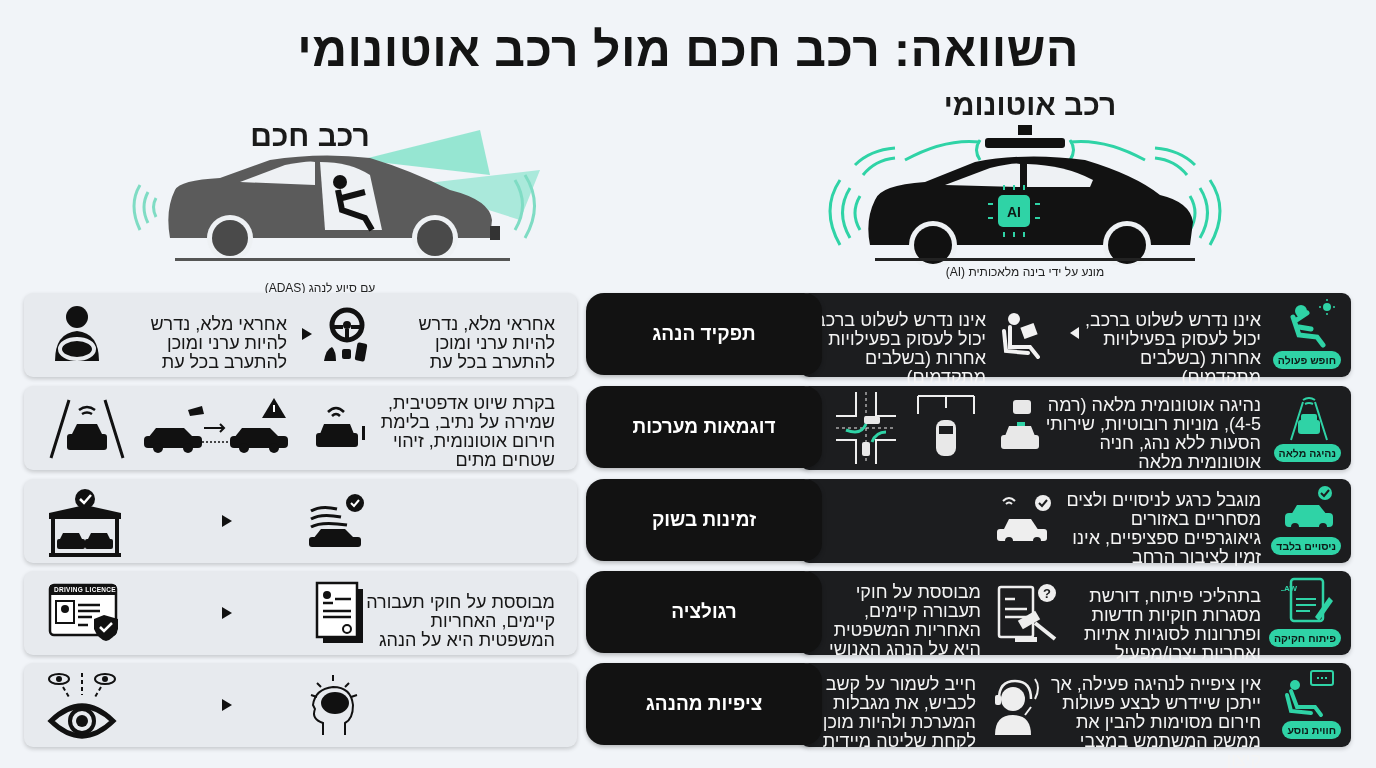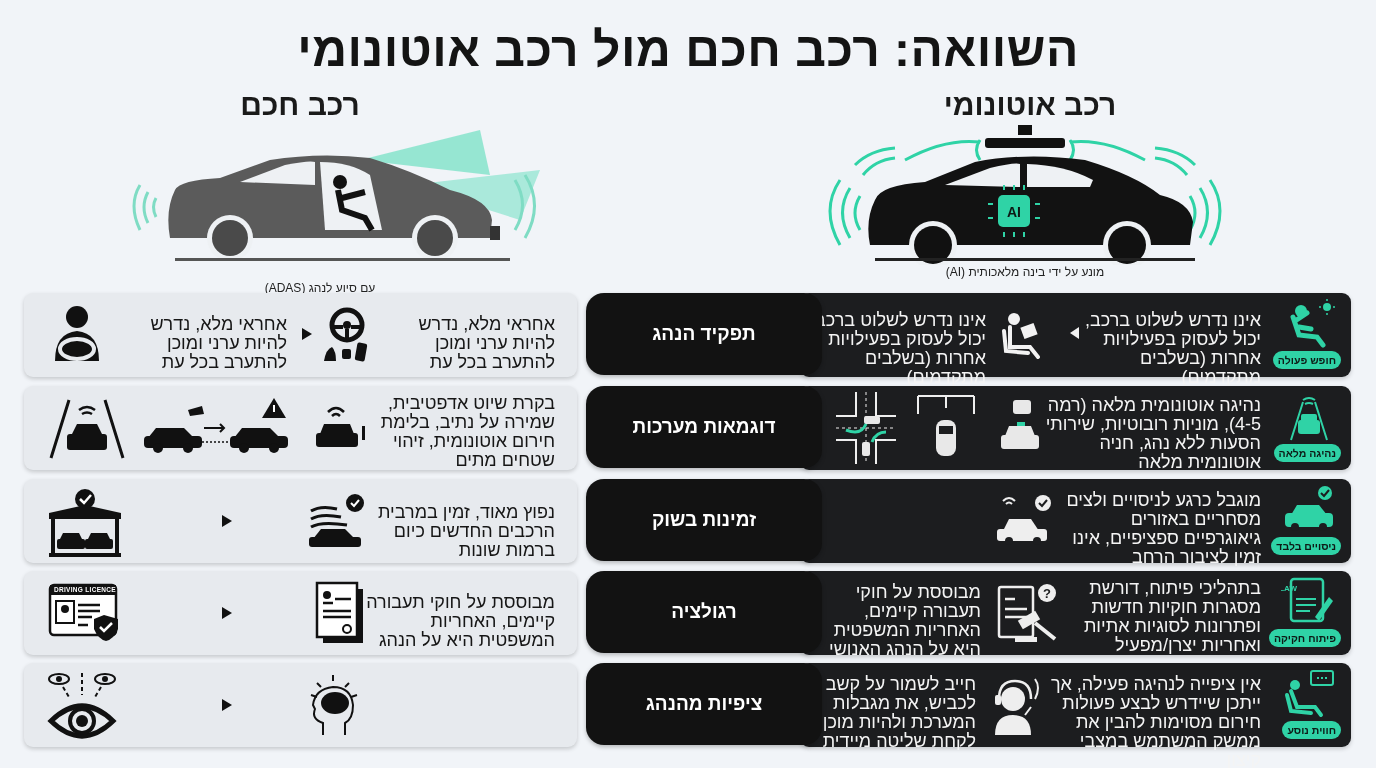--- a/index.html
+++ b/index.html
@@ -13,21 +13,21 @@
   .main-title {
     position: absolute; top: 22px; left: 0; width: 1376px;
     text-align: center; font-size: 48px; font-weight: bold;
     color: #141414; letter-spacing: 0.5px; direction: rtl;
   }
   .col-title {
     position: absolute; top: 88px; font-size: 30px; font-weight: bold;
     color: #1a1a1a; text-align: center; direction: rtl;
   }
   .col-title.right { left: 880px; width: 300px; }
-  .col-title.left  { left: 185px; width: 230px; }
+  .col-title.left  { left: 195px; width: 230px; margin-top: 31px; }
   .caption {
     position: absolute; top: 265px; font-size: 12px; color: #222;
     text-align: center; direction: rtl;
   }
   .caption.right { left: 880px; width: 290px; }
   .caption.left  { left: 235px; width: 170px; margin-top: 16px; }
 
   .car-art { position: absolute; }
   .car-art.left { left: 120px; top: 130px; width: 450px; height: 135px; }
   .car-art.right { left: 815px; top: 120px; width: 420px; height: 145px; }
@@ -247,21 +247,20 @@
     <path d="M44 10 L47 13 L52 7" stroke="#1c1d1f" stroke-width="2" fill="none"></path>
     <path d="M8 8 Q14 2 20 8 M11 11 Q14 8 17 11" stroke="#eee" stroke-width="2" fill="none"></path>
     <path d="M8 38 L14 26 L36 26 L44 38 Z" fill="#eee"></path>
     <rect x="2" y="36" width="50" height="12" rx="3" fill="#eee"></rect>
     <circle cx="14" cy="48" r="4" fill="#1c1d1f"></circle>
       <circle cx="42" cy="48" r="4" fill="#1c1d1f"></circle>
   </svg>
 </div>
 <div class="cat-card r2">זמינות בשוק</div>
 <div class="row-card light r2">
-  <div class="txt" style="right:22px; top:24px; width:190px;">נפוץ מאוד, זמין במרבית הרכבים החדשים כיום ברמות שונות</div>
   <svg class="ico" style="right:210px; top:12px; width:60px; height:60px;" viewBox="0 0 60 60">
     <circle cx="48" cy="12" r="9" fill="#111"></circle>
     <path d="M44 12 L47 15 L52 9" stroke="#fff" stroke-width="2" fill="none"></path>
     <path d="M4 20 Q14 14 30 18 M4 28 Q14 22 34 26 M4 36 Q14 30 40 34" stroke="#111" stroke-width="3" fill="none"></path>
     <path d="M6 48 L14 38 L38 38 L48 48 Z" fill="#111"></path>
     <rect x="2" y="46" width="52" height="10" rx="3" fill="#111"></rect>
   </svg>
   <span class="arrow-tri" style="right:345px; top:36px;"></span>
   <svg class="ico" style="right:452px; top:8px; width:80px; height:70px;" viewBox="0 0 80 70">
     <circle cx="40" cy="12" r="10" fill="#111"></circle>
@@ -277,21 +276,21 @@
 </div>
 
 <div class="row-card dark r3">
   <svg class="badge-icon" viewBox="0 0 56 50">
     <rect x="10" y="2" width="32" height="42" rx="3" fill="none" stroke="#2fd3a6" stroke-width="2.5"></rect>
     <text x="16" y="14" font-size="8" font-weight="bold" fill="#2fd3a6" font-family="Liberation Sans, sans-serif">LAW</text>
     <path d="M15 22 h20 M15 28 h20 M15 34 h14" stroke="#2fd3a6" stroke-width="2"></path>
     <path d="M34 40 L48 20 L52 24 L38 44 Z" fill="#2fd3a6"></path>
   </svg>
   <span class="badge">פיתוח חקיקה</span>
-  <div class="txt" style="right:90px; top:8px; width:195px;text-align:right;">בתהליכי פיתוח, דורשת מסגרות חוקיות חדשות ופתרונות לסוגיות אתיות ואחריות יצרן/מפעיל</div>
+  <div class="txt" style="right:90px; top:16px; width:195px;text-align:right;">בתהליכי פיתוח, דורשת מסגרות חוקיות חדשות ופתרונות לסוגיות אתיות ואחריות יצרן/מפעיל</div>
   <svg class="ico" style="right:290px; top:10px; width:66px; height:64px;" viewBox="0 0 66 64">
     <circle cx="52" cy="12" r="9" fill="#eee"></circle>
     <text x="52" y="17" font-size="13" font-weight="bold" fill="#1c1d1f" text-anchor="middle" font-family="Liberation Sans, sans-serif">?</text>
     <rect x="4" y="6" width="34" height="50" rx="2" fill="none" stroke="#eee" stroke-width="2.5"></rect>
     <path d="M10 18 h10 M10 28 h22 M10 36 h22" stroke="#eee" stroke-width="2.5"></path>
     <rect x="24" y="34" width="20" height="10" fill="#eee" transform="rotate(-30 34 39)"></rect>
     <path d="M40 42 L60 58" stroke="#eee" stroke-width="4"></path>
     <rect x="20" y="56" width="22" height="5" fill="#eee"></rect>
   </svg>
   <div class="txt" style="right:370px; top:12px; width:170px;">מבוססת על חוקי תעבורה קיימים, האחריות המשפטית היא על הנהג האנושי</div>

